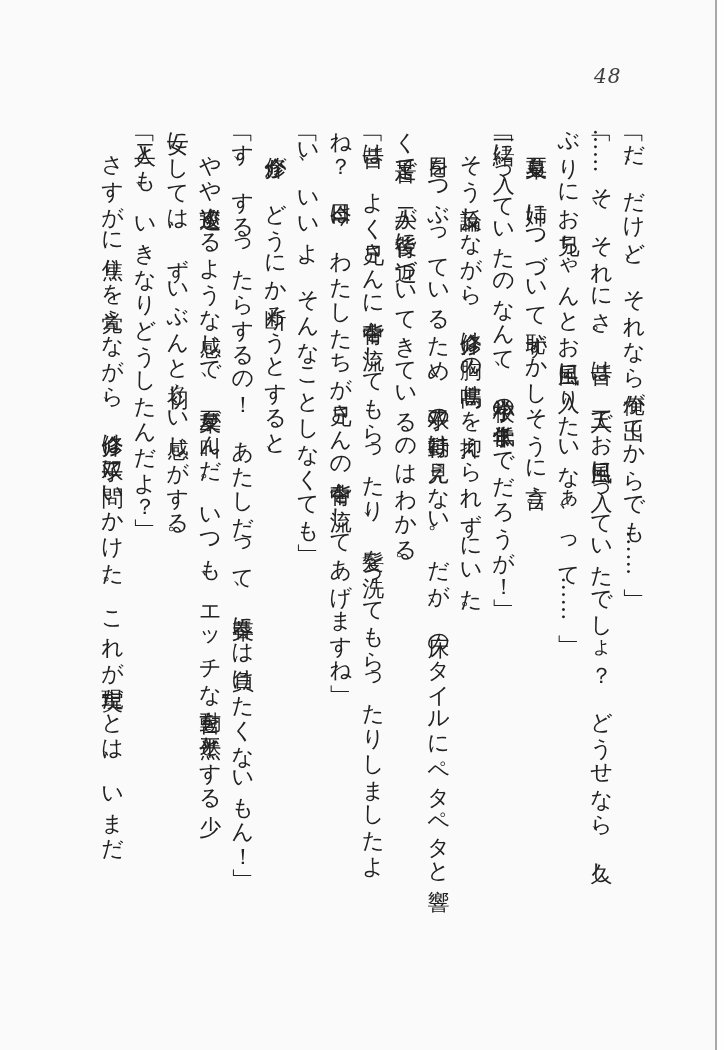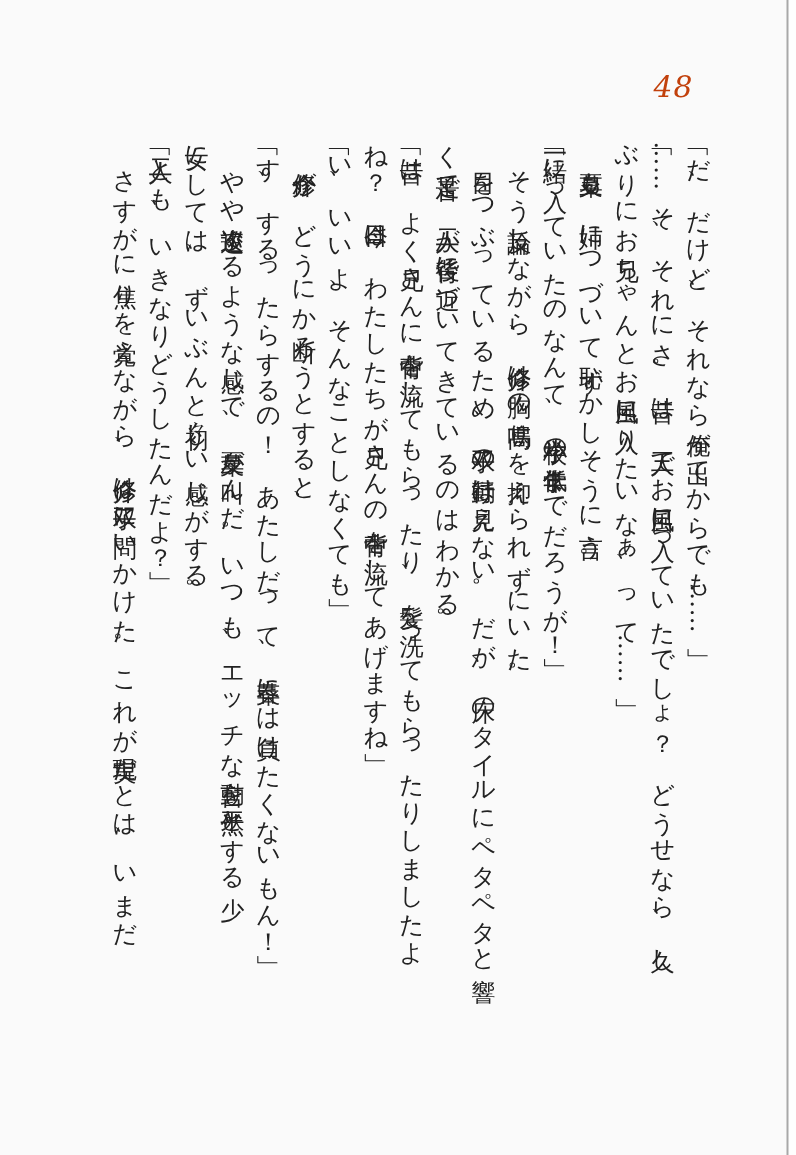--- a/index.html
+++ b/index.html
@@ -29,23 +29,23 @@
     top: 0;
     left: 717px;
     width: 7px;
     height: 1050px;
     background: #fefefe;
   }
   .pagenum {
     position: absolute;
     top: 64px;
     left: 594px;
-    font-size: 27px;
+    font-size: 20px;
     font-style: italic;
-    color: #c2410c;
+    color: #404040;
     letter-spacing: 1px;
   }
   
   .text-block {
     position: absolute;
     top: 117px;
     left: 95px;
     width: 555px;
     height: 885px;
     writing-mode: vertical-rl;

